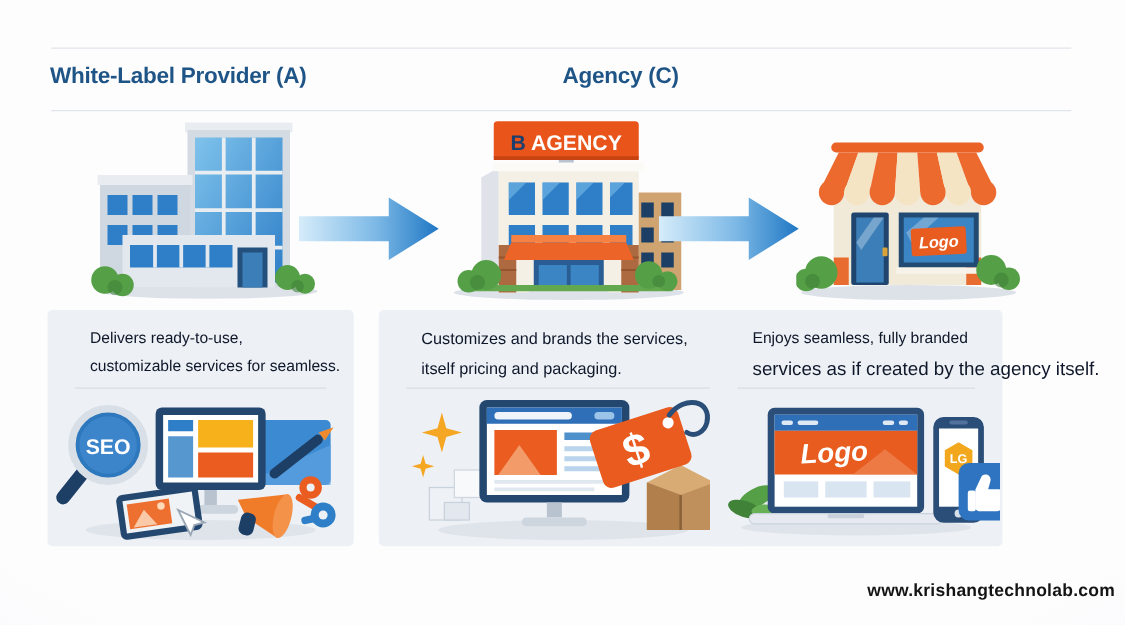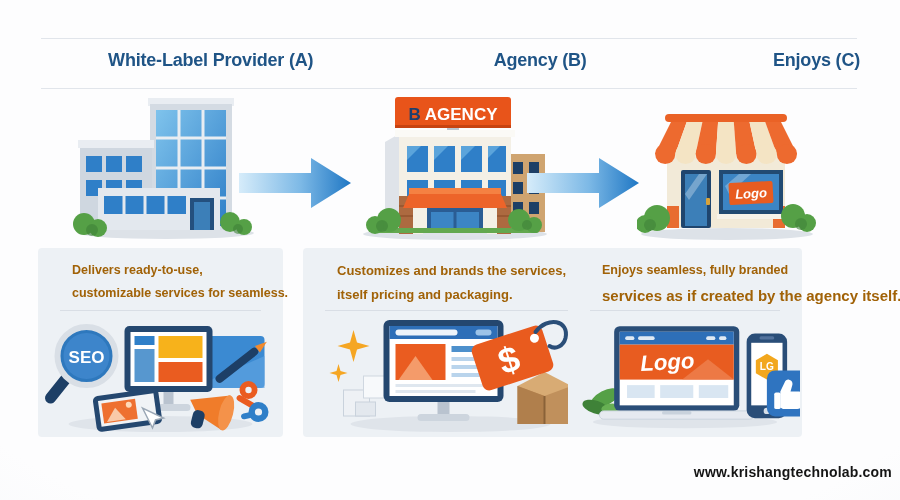--- a/index.html
+++ b/index.html
@@ -8,36 +8,36 @@
     font-family:"Liberation Sans",sans-serif;
     background:radial-gradient(120% 130% at 50% 42%, #fdfdfe 55%, #edf0f4 100%);
   }
   .stage{position:relative;width:900px;height:500px}
 
   .rule{position:absolute;left:41px;right:43px;height:1px;background:#e1e5eb}
   .rule-top{top:38px}
   .rule-mid{top:88px}
 
   .headings{position:absolute;left:40px;top:50px;width:820px;display:flex}
-  .heading{flex:1;text-align:right;font-size:18px;font-weight:bold;
+  .heading{flex:1;text-align:left;font-size:18px;font-weight:bold;
            color:#1f5486;letter-spacing:-0.2px}
 
   .svg-abs{position:absolute}
   #building-a{left:72px;top:92px;width:188px;height:148px}
   #arrow-1{left:239px;top:154px;width:114px;height:58px}
   #building-b{left:357px;top:94px;width:196px;height:146px}
   #arrow-2{left:527px;top:154px;width:114px;height:58px}
   #building-c{left:637px;top:92px;width:180px;height:148px}
 
   .card{position:absolute;top:248px;height:189px;background:#edf1f5;border-radius:4px}
   .card-1{left:38px;width:245px}
   .card-2{left:303px;width:295px}
   .card-3{left:568px;width:234px}
-  .desc{position:absolute;top:11px;left:34px;right:2px;color:#a16207;
-        font-weight:bold;line-height:1.85;white-space:nowrap}
+  .desc{position:absolute;top:11px;left:34px;right:2px;color:#0f172a;
+        font-weight:normal;line-height:1.85;white-space:nowrap}
   .card-1 .desc{font-size:12.5px}
   .card-2 .desc{font-size:13px}
   .card-3 .desc{font-size:12.5px}
   .desc span{display:block}
   .card-3 .desc .line2{font-size:15px}
   .divider{position:absolute;top:62px;left:22px;right:22px;height:1px;background:#d9dee5}
   .illus{position:absolute;left:2px;right:2px;top:66px;bottom:1px}
   .illus svg{width:100%;height:100%}
 
   .watermark{position:absolute;right:8px;bottom:20px;font-size:14px;
@@ -60,22 +60,21 @@
           <stop offset="1" stop-color="#2f7fc8"></stop>
       </linearGradient>
     </defs>
   </svg>
 
   <div class="rule rule-top"></div>
   <div class="rule rule-mid"></div>
 
   <div class="headings">
     <div class="heading">White-Label Provider (A)</div>
-    <div class="heading">Agency (B)</div>
-    <div class="heading">Enjoys (C)</div>
+    <div class="heading">Agency (C)</div>
   </div>
 
   <svg id="building-a" class="svg-abs" viewBox="0 0 188 148">
     <ellipse cx="94" cy="141" rx="88" ry="6" fill="#dde2e8"></ellipse>
     <rect x="76" y="6" width="86" height="8" fill="#e9edf2"></rect>
     <rect x="78" y="12" width="82" height="126" fill="#d4dbe3"></rect>
     <rect x="84" y="18" width="70" height="116" fill="url(#glassGrad)"></rect>
     <g stroke="#e8edf2" stroke-width="3">
       <line x1="107" y1="18" x2="107" y2="134"></line>
         <line x1="131" y1="18" x2="131" y2="134"></line>

